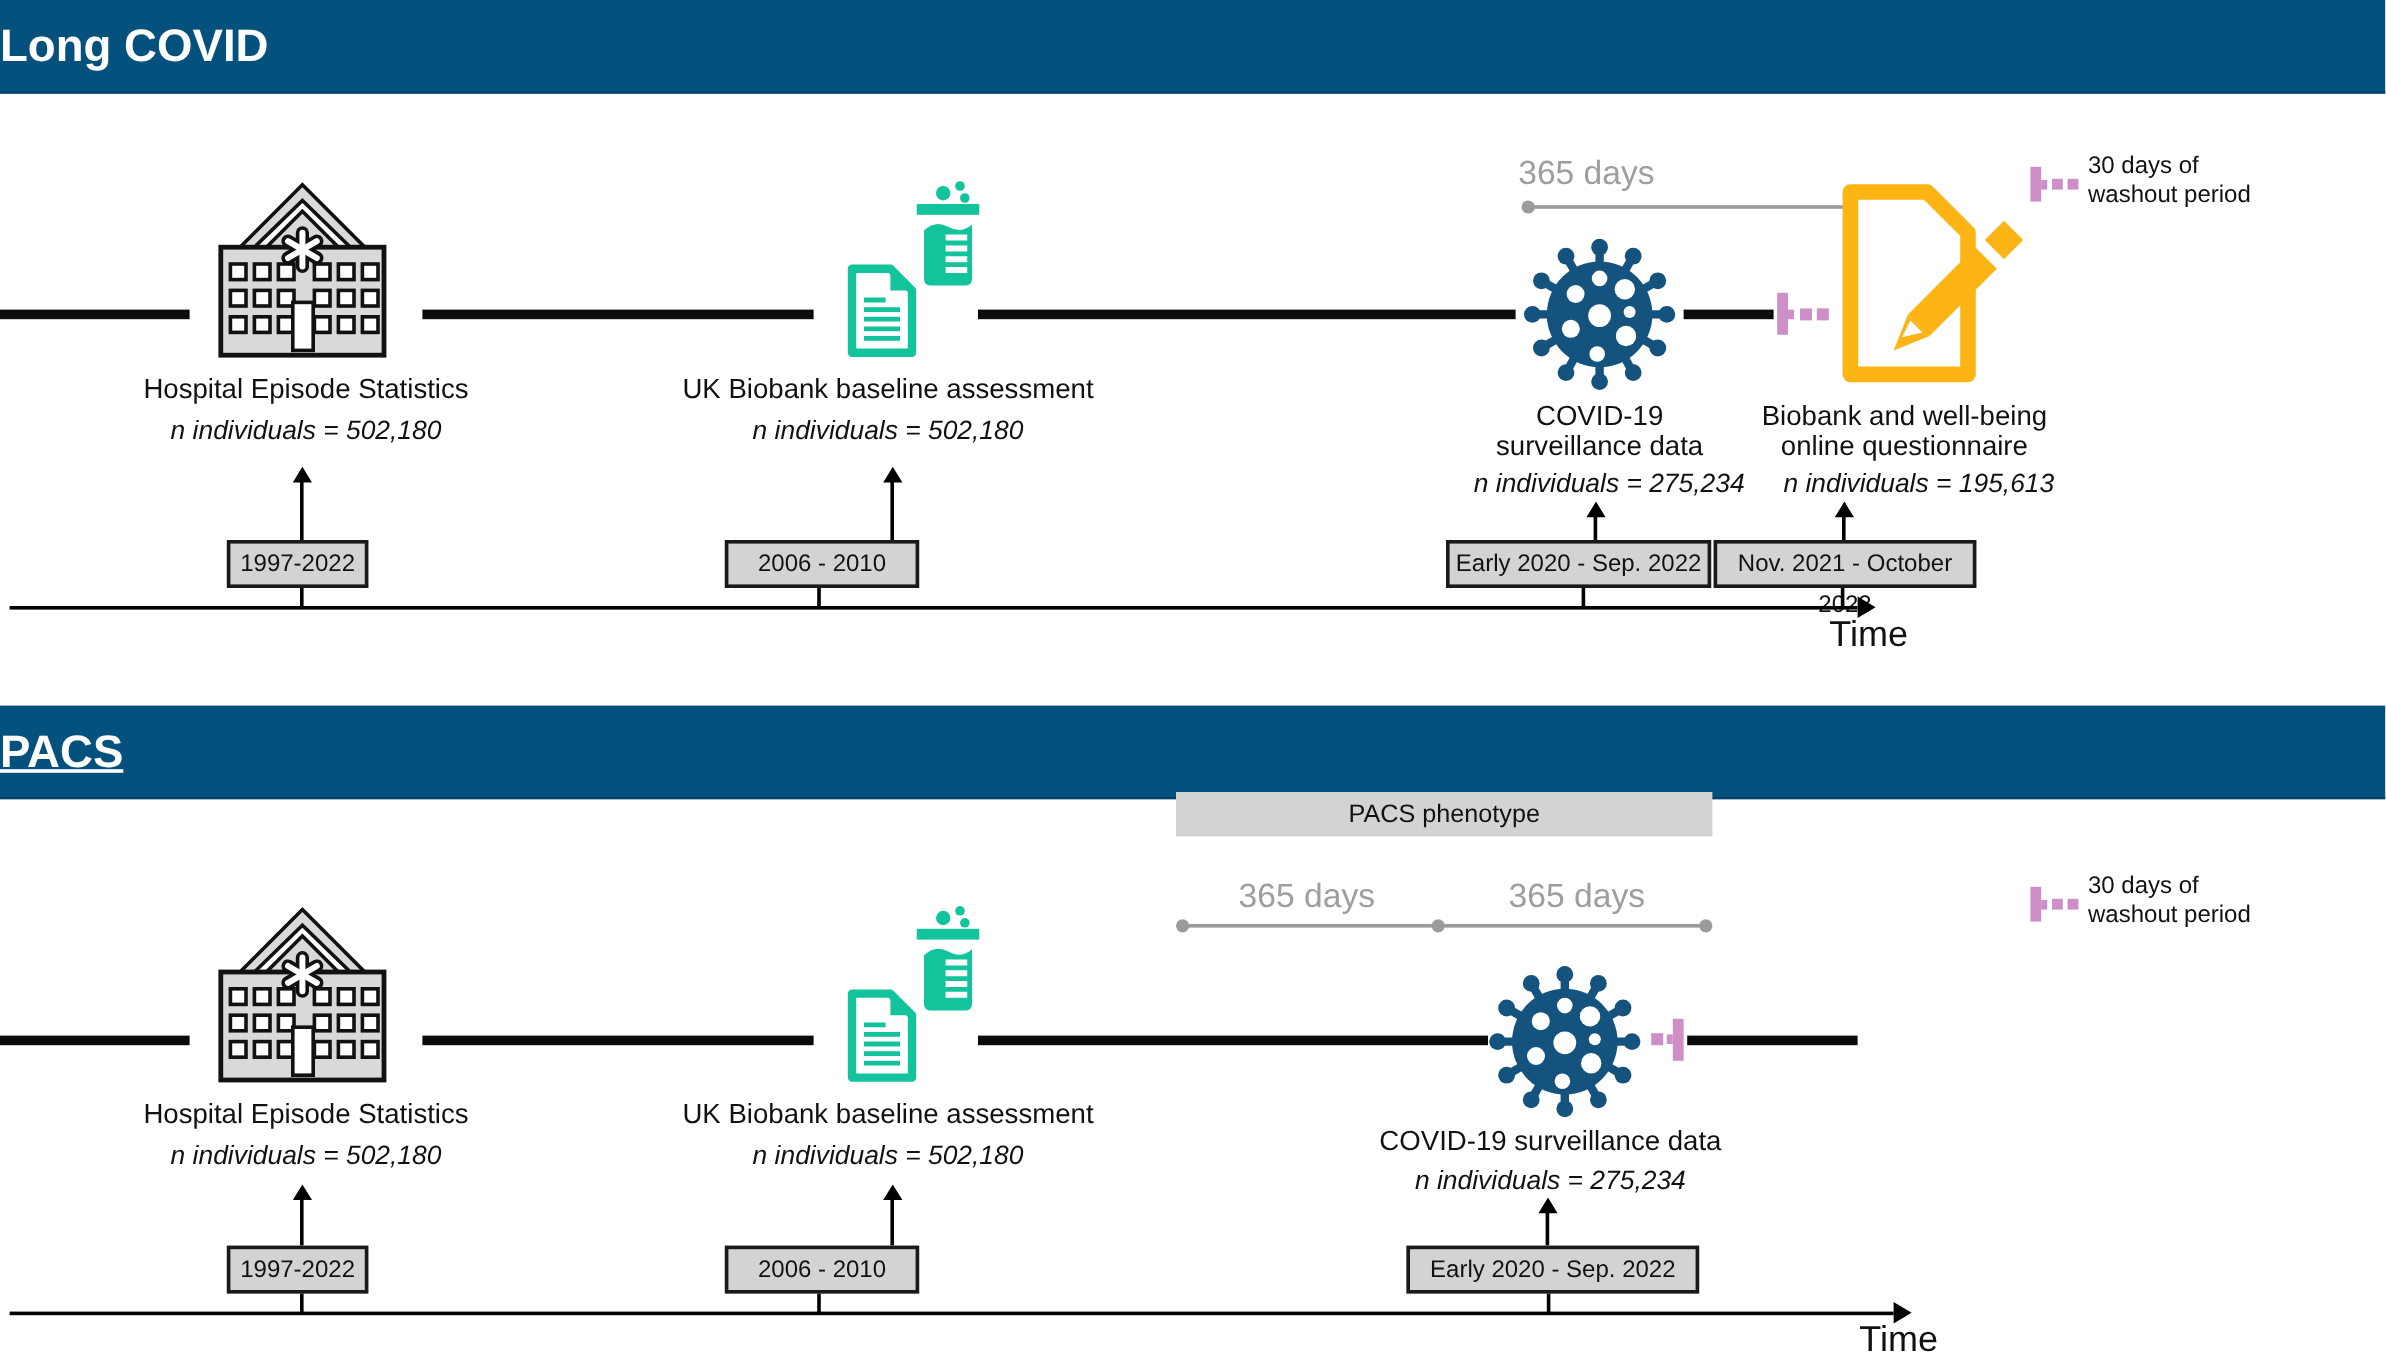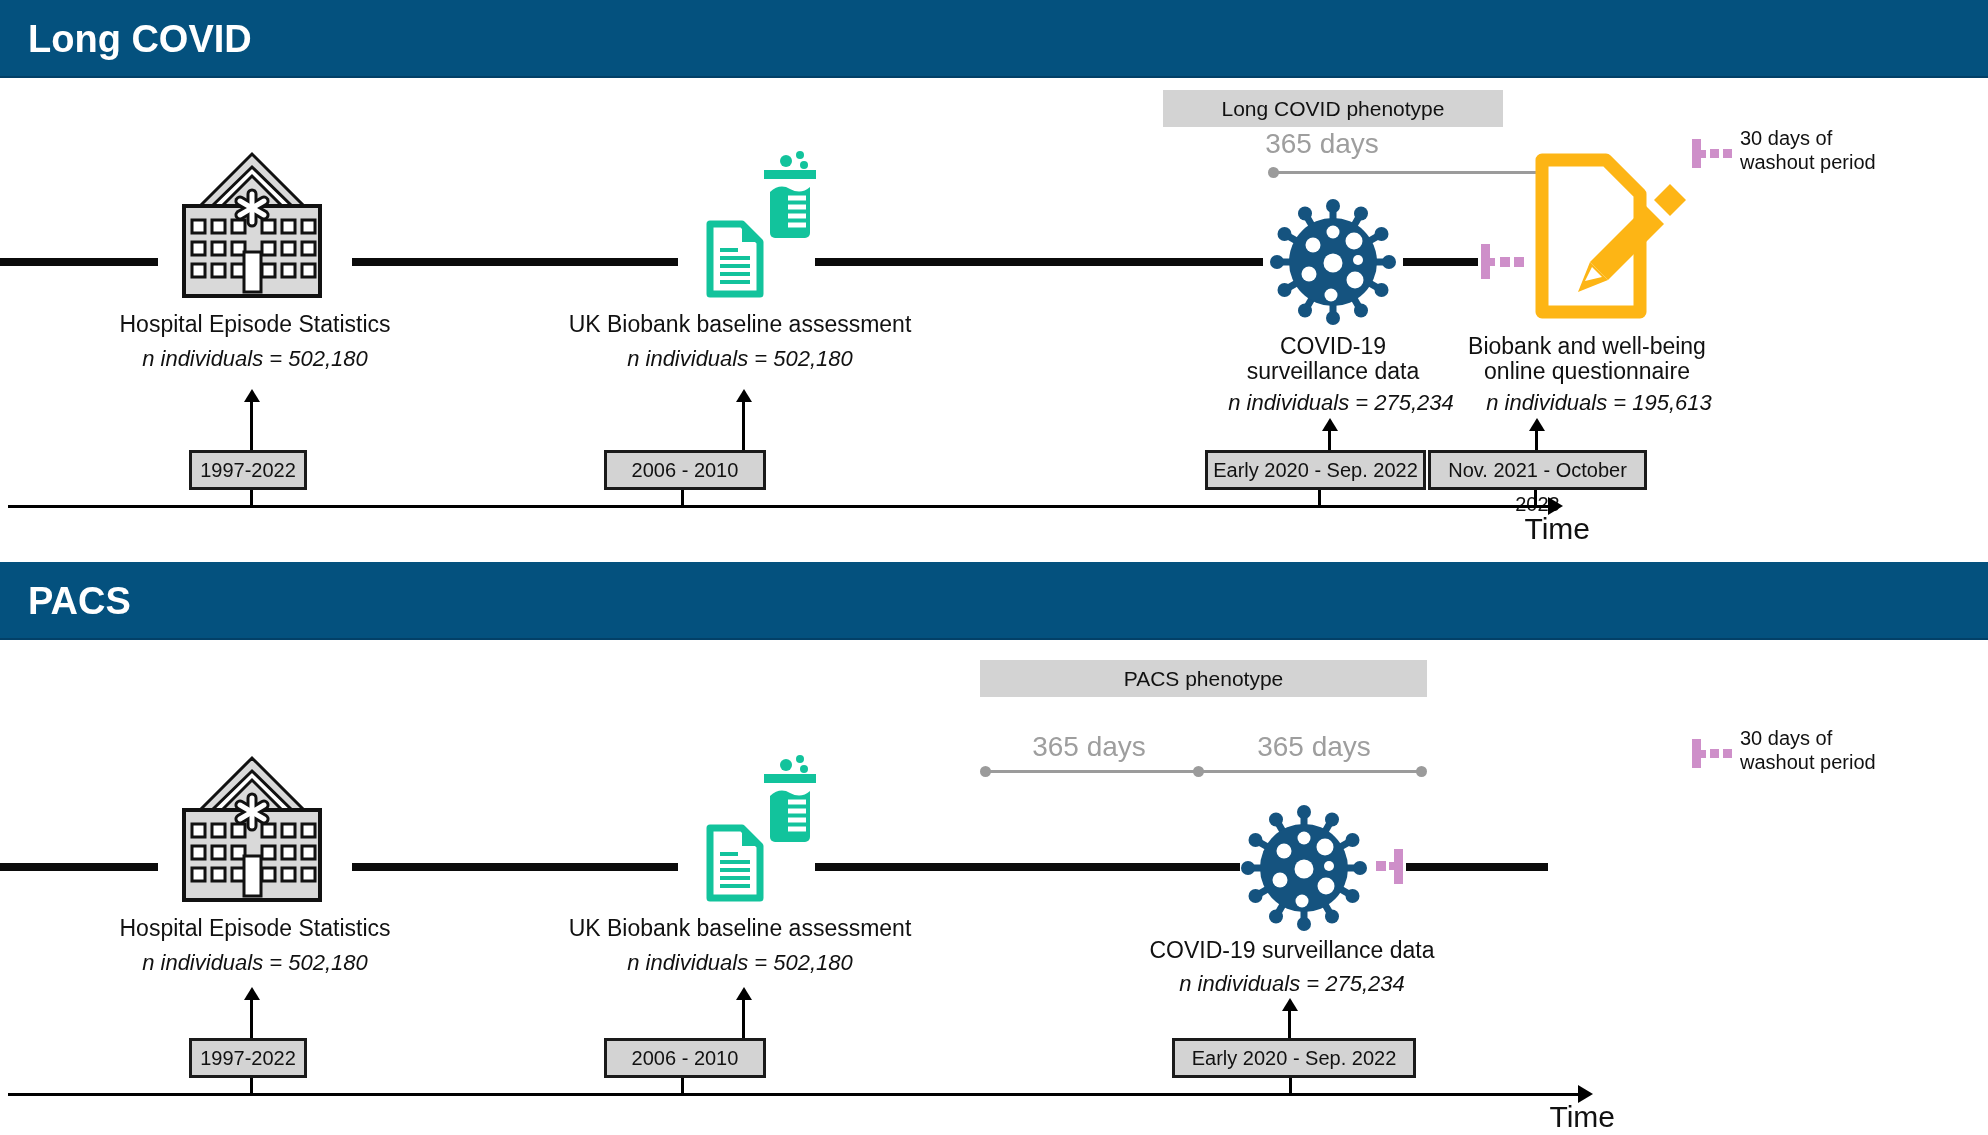--- a/index.html
+++ b/index.html
@@ -1,20 +1,20 @@
 <!DOCTYPE html>
 <html><head>
 <meta charset="utf-8">
 <style>
   html,body{margin:0;padding:0;background:#fff;}
   #canvas{position:relative;width:1988px;height:1135px;background:#fff;overflow:hidden;
           font-family:"Liberation Sans", sans-serif;color:#111;}
   .abs{position:absolute;}
   .banner{left:0;width:1988px;height:78px;background:#04517E;border-bottom:2px solid #034067;
-          color:#fff;font-size:38px;font-weight:bold;line-height:78px;padding-left:28px;box-sizing:border-box;}
+          color:#fff;font-size:38px;font-weight:bold;line-height:78px;box-sizing:border-box;}
   .pheno{background:#d3d3d3;text-align:center;font-size:21px;line-height:37px;height:37px;}
   .span-line{height:3px;background:#9b9b9b;}
   .dot{width:11px;height:11px;border-radius:50%;background:#9b9b9b;}
   .span-label{color:#9e9e9e;font-size:28px;text-align:center;width:200px;}
   .tl{height:8px;background:#0b0b0b;}
   .etitle{font-size:23px;text-align:center;line-height:25px;width:360px;}
   .etitle.narrow{width:300px;}
   .nlabel{font-size:22px;font-style:italic;text-align:center;width:360px;}
   .nlabel.narrow{width:300px;}
   .datebox{background:#d3d3d3;border:3px solid #1a1a1a;text-align:center;font-size:20px;line-height:34px;height:34px;}
@@ -30,23 +30,20 @@
 <body>
 
 <div id="canvas">
 
   <div class="abs" style="left:0;top:0;width:1988px;height:562px;">
 
     <div class="abs banner" style="top:0;">
       <span>Long COVID</span>
     </div>
 
-    <div class="abs pheno" style="left:1163px;top:90px;width:340px;">
-      <span>Long COVID phenotype</span>
-    </div>
 
     <div class="abs span-label" style="left:1222px;top:128px;">365 days</div>
     <div class="abs span-line" style="left:1273px;top:171px;width:303px;"></div>
     <div class="abs dot" style="left:1268px;top:167px;"></div>
     <div class="abs dot" style="left:1570px;top:167px;"></div>
 
     <div class="abs wpink" style="left:1692px;top:139px;width:9px;height:29px;"></div>
     <div class="abs wpink" style="left:1701px;top:150px;width:5px;height:8px;"></div>
     <div class="abs wpink" style="left:1710px;top:149px;width:9px;height:9px;"></div>
     <div class="abs wpink" style="left:1723px;top:149px;width:9px;height:9px;"></div>
@@ -202,21 +199,21 @@
     <div class="abs datebox" style="left:1428px;top:450px;width:213px;">Nov. 2021 - October 2023</div>
     <div class="abs vshaft" style="left:1534px;top:490px;height:16px;"></div>
 
     <div class="abs axis" style="left:8px;top:505px;width:1540px;"></div>
     <div class="abs axhead" style="left:1548px;top:497px;"></div>
     <div class="abs time-label" style="left:1440px;top:512px;">Time</div>
   </div>
 
   <div class="abs" style="left:0;top:0;width:1988px;height:1135px;">
 
-    <div class="abs banner" style="top:562px;">
+    <div class="abs banner" style="top:588px;text-decoration:underline;">
       <span>PACS</span>
     </div>
 
     <div class="abs pheno" style="left:980px;top:660px;width:447px;">
       <span>PACS phenotype</span>
     </div>
 
     <div class="abs span-label" style="left:989px;top:731px;">365 days</div>
     <div class="abs span-label" style="left:1214px;top:731px;">365 days</div>
     <div class="abs span-line" style="left:985px;top:770px;width:437px;"></div>

